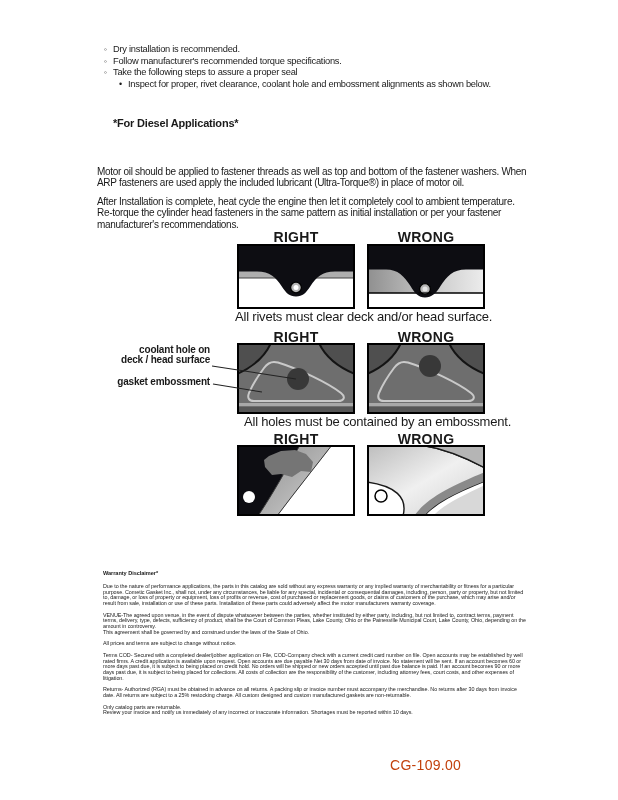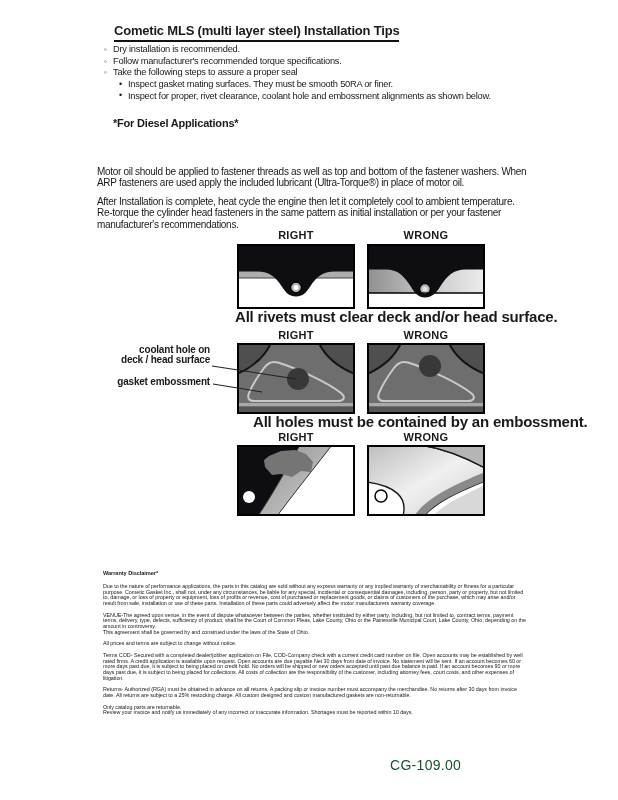--- a/index.html
+++ b/index.html
@@ -19,53 +19,51 @@
   .b-row.sub { margin-left:15px; padding-left:9px; }
   .b-row.sub::before { content:"\2022"; position:absolute; left:0; top:-0.5px; font-size:9px; }
   .diesel-heading { position:absolute; left:113px; top:117px; font-size:11px; font-weight:bold; letter-spacing:-0.2px; }
   .body-para { position:absolute; left:97px; width:430px; font-size:10px; letter-spacing:-0.3px; line-height:11.4px;margin-top:32px; }
   .p1 { top:134px; } .p2 { top:164px; } .p3 { top:204px; }
 
   .fig { position:absolute; left:237px; width:250px; }
   .fig1 { top:229px; height:98px; }
   .fig2 { top:329px; height:102px; }
   .fig3 { top:431px; height:112px; }
-  .fig-label { position:absolute; top:0; width:118px; text-align:center; font-size:11px; font-weight:bold; letter-spacing:0.3px; }
+  .fig-label { position:absolute; top:0; width:118px; text-align:center; font-size:14px; font-weight:bold; letter-spacing:0.3px; }
   .lbl-right { left:0; } .lbl-wrong { left:130px; }
   .fig svg.panel { position:absolute; display:block; }
   .fig1 svg.panel { top:15px; } .fig2 svg.panel, .fig3 svg.panel { top:14px; }
   .panel-a { left:0; } .panel-b { left:130px; }
-  .fig-caption { position:absolute; font-size:15px; font-weight:bold; letter-spacing:-0.2px; line-height:11.6px; }
+  .fig-caption { position:absolute; font-size:13px; font-weight:normal; letter-spacing:-0.2px; line-height:11.6px; }
   .cap1 { left:-2px; top:82px; white-space:nowrap; }
-  .cap2 { left:16px; top:87px; width:248px; text-align:center; white-space:nowrap; }
+  .cap2 { left:7px; top:87px; width:248px; text-align:center; white-space:nowrap; }
   .cap3 { left:0; top:89px; width:240px; }
 
   .callout { position:absolute; font-size:10px; font-weight:bold; letter-spacing:-0.2px; text-align:right; line-height:10.4px; }
   .callout1 { left:100px; top:345px; width:110px; }
   .callout2 { left:100px; top:377px; width:110px; }
   .leader-svg { position:absolute; left:205px; top:358px; }
 
   .disclaimer { position:absolute; left:103px; top:571px; width:424px; font-size:5.4px; line-height:5.8px; letter-spacing:-0.05px; color:#222; }
   .disclaimer .d-head { font-weight:bold; font-size:5.6px; margin-bottom:7px; }
   .disclaimer p { margin-bottom:5.6px; }
   .disclaimer p.tight { margin-bottom:0; }
-  .doc-code { position:absolute; left:390px; top:757px; font-size:14px; letter-spacing:0.3px; color:#14532d; }
+  .doc-code { position:absolute; left:390px; top:757px; font-size:14px; letter-spacing:0.3px; color:#c2410c; }
 </style>
 </head>
 <body>
 
 <div class="page">
 
-  <h1 class="title">Cometic MLS (multi layer steel) Installation Tips</h1>
 
   <div class="bullets">
     <div class="b-row main"><span>Dry installation is recommended.</span></div>
     <div class="b-row main"><span>Follow manufacturer's recommended torque specifications.</span></div>
     <div class="b-row main"><span>Take the following steps to assure a proper seal</span></div>
-    <div class="b-row sub"><span>Inspect gasket mating surfaces.  They must be smooth 50RA or finer.</span></div>
     <div class="b-row sub"><span>Inspect for proper, rivet clearance, coolant hole and embossment alignments as shown below.</span></div>
   </div>
 
   <div class="diesel-heading">*For Diesel Applications*</div>
   <p class="body-para p1">Motor oil should be applied to fastener threads as well as top and bottom of the fastener washers. When ARP fasteners are used apply the included lubricant (Ultra-Torque®) in place of motor oil.</p>
   <p class="body-para p2">After Installation is complete, heat cycle the engine then let it completely cool to ambient temperature. Re-torque the cylinder head fasteners in the same pattern as initial installation or per your fastener manufacturer's recommendations.</p>
 
   <div class="fig fig1">
     <div class="fig-label lbl-right">RIGHT</div>
     <div class="fig-label lbl-wrong">WRONG</div>

